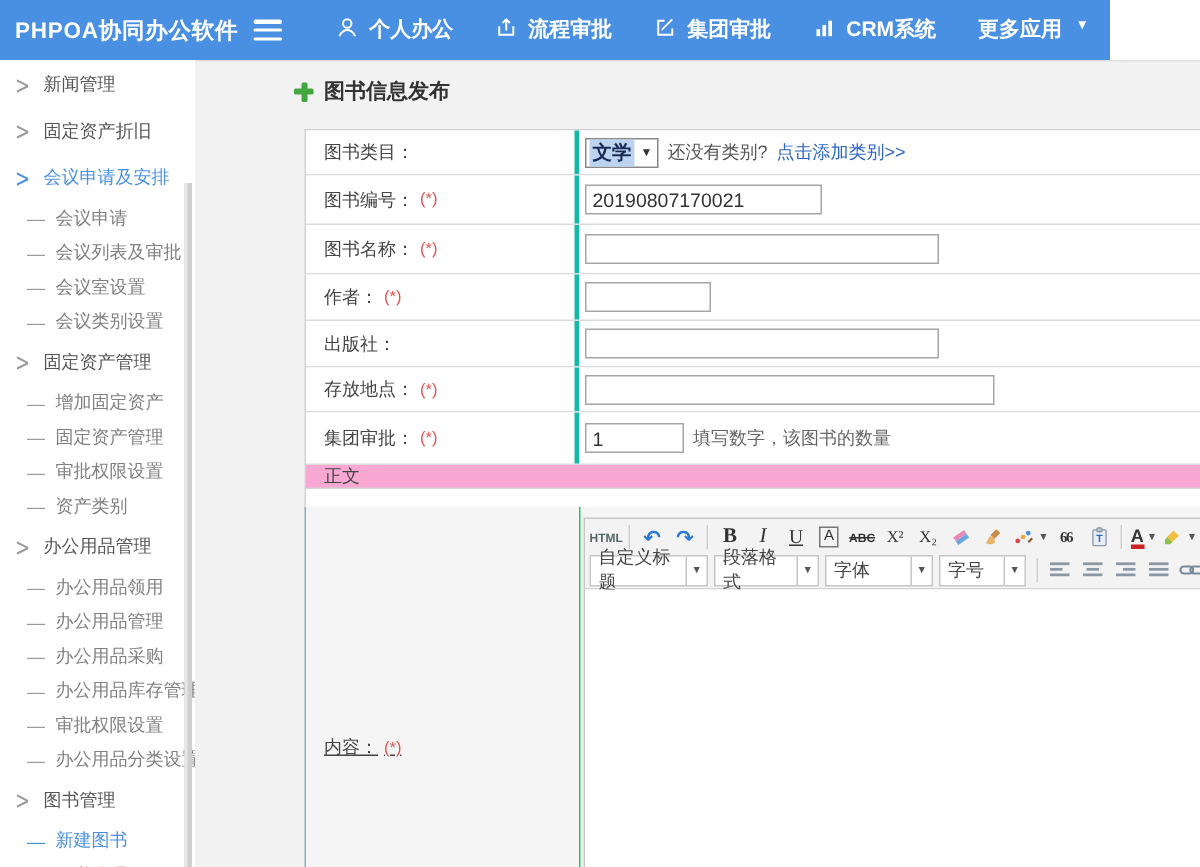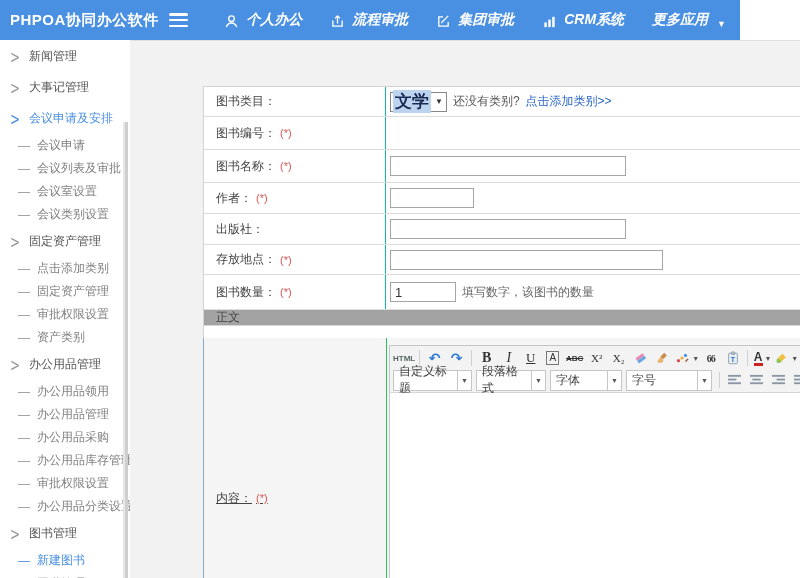--- a/index.html
+++ b/index.html
@@ -4,21 +4,21 @@
 <style>
   * { box-sizing: border-box; margin: 0; padding: 0; }
   html,body { width:800px; height:578px; overflow:hidden; }
   body { position:relative; font-family:"Liberation Sans","DejaVu Sans",sans-serif; font-size:12px; background:#fff; color:#444; }
 
   
   .navbar { position:absolute; left:0; top:0; width:740px; height:40px; background:#4a90e2; display:flex; align-items:center; z-index:30; }
   .brand { width:175px; padding-left:10px; color:#fff; font-size:15px; font-weight:bold; letter-spacing:.5px; }
   .hamburger { width:20px; height:14px; display:flex; flex-direction:column; justify-content:space-between; cursor:pointer; margin-right:22px; }
   .hamburger i { display:block; height:2.5px; background:#fff; border-radius:2px; }
-  .nav-item { display:flex; align-items:flex-end; gap:7px; color:#fff; font-size:14px; font-weight:600; margin:0 14px; cursor:pointer; text-decoration:none; white-space:nowrap;font-style:italic; }
+  .nav-item { display:flex; align-items:flex-start; gap:7px; color:#fff; font-size:14px; font-weight:600; margin:0 14px; cursor:pointer; text-decoration:none; white-space:nowrap; }
   .nav-item svg { display:block; }
   .nav-caret { font-size:9px; margin-left:2px; }
 
   
   .sidebar { position:absolute; left:0; top:40px; width:130px; bottom:0; background:#fff; padding-top:1px; z-index:20; overflow:hidden; }
   .side-item { display:flex; align-items:center; cursor:pointer; white-space:nowrap; }
   .side-item.group { height:31px; color:#555; font-size:12px; }
   .side-item.group .chev { color:#999; font-size:12px; transform:scaleY(1.4); margin:0 9px 0 10px; font-family:"DejaVu Sans",sans-serif; }
   .side-item.sub { height:23px; color:#808080; }
   .side-item.sub .dash { margin:0 7px 0 18px; color:#9a9a9a; }
@@ -30,35 +30,35 @@
   .content { position:absolute; left:130px; top:40px; right:0; bottom:0; background:#f2f2f2; border-top:1px solid #e0e0e0; }
   .page-title-row { position:absolute; left:66px; top:9px; height:22px; display:flex; align-items:center; gap:7px; }
   .plus-icon { position:relative; width:13px; height:13px; display:inline-block; }
   .plus-icon::before { content:""; position:absolute; left:0; top:4.5px; width:13px; height:4px; background:#42a73f; border-radius:1px; }
   .plus-icon::after { content:""; position:absolute; left:4.5px; top:0; width:4px; height:13px; background:#42a73f; border-radius:1px; }
   .page-title { font-size:14px; font-weight:bold; color:#333; }
 
   
   .form-table { position:absolute; left:73px; top:45px; right:-1px; bottom:-2px; background:#fff; border:1px solid #d2d2d2; border-right:none; }
   .frow { display:flex; border-bottom:1px solid #dcdcdc; background:#fff; }
-  .fcell-label { width:182px; flex:0 0 182px; border-right:1px solid #14b8a6; display:flex; align-items:center; padding-left:12px; color:#444; gap:4px; }
+  .fcell-label { width:182px; flex:0 0 182px; border-right:3px solid #14b8a6; display:flex; align-items:center; padding-left:12px; color:#444; gap:4px; }
   .fcell-value { flex:1; display:flex; align-items:center; padding-left:4px; gap:6px; }
   .req { color:#e05555; font-size:11px; }
   .fin { border:1px solid #a5a5a5; height:20px; font-size:13px; color:#333; padding:0 4px; font-family:inherit; background:#fff; }
   .r-h30{height:30px} .r-h33{height:33px} .r-h31{height:31px} .r-h35{height:35px}
   .w-code{width:158px} .w-name{width:236px} .w-author{width:84px} .w-pub{width:236px} .w-loc{width:273px} .w-qty{width:66px}
   .hint { color:#666; }
 
   .cat-select { display:inline-flex; align-items:center; border:1px solid #888; background:#fff; height:20px; padding:1px 3px 1px 2px; cursor:pointer; }
-  .cat-text { background:#bcd4f0; color:#1a2a55; font-size:17px; font-weight:bold; padding:0 2px; }
+  .cat-text { background:#bcd4f0; color:#1a2a55; font-size:13px; font-weight:bold; padding:0 2px; }
   .cat-caret { font-size:8px; color:#333; margin-left:4px; }
   .muted-q { color:#555; }
   .add-link { color:#2a66c8; text-decoration:none; cursor:pointer; }
 
-  .section-bar { height:16px; background:#a3a3a3; border-bottom:1px solid #d5d5d5; display:flex; align-items:center; padding-left:12px; color:#444; }
+  .section-bar { height:16px; background:#f9a8d4; border-bottom:1px solid #d5d5d5; display:flex; align-items:center; padding-left:12px; color:#444; }
 
   .content-row { position:absolute; left:0; right:0; top:251px; bottom:0; background:#f5f5f5; border-left:1px solid #86aecc; margin-left:-1px; display:flex; }
   .content-label { width:183px; flex:0 0 183px; border-right:1px solid #22c55e; padding:152px 0 0 12px; color:#444;text-decoration:underline; }
   .content-label .req { margin-left:4px; }
   .editor-wrap { flex:1; padding:7px 0 0 2px; }
 
   
   .editor { border:1px solid #c6c6c6; background:#fff; height:100%; display:flex; flex-direction:column; }
   .tb { background:#f3f3f3; border-bottom:1px solid #d5d5d5; padding:1px 3px; }
   .tb-row { height:22px; display:flex; align-items:center; gap:1px; }
@@ -70,21 +70,21 @@
   .g-i { font-family:"Liberation Serif","DejaVu Serif",serif; font-style:italic; font-size:14px; }
   .g-u { font-family:"Liberation Serif","DejaVu Serif",serif; font-size:13px; text-decoration:underline; }
   .g-abox { border:1px solid #777; font-size:10px; padding:0 2px; line-height:12px; }
   .g-strike { font-size:8px; font-weight:bold; text-decoration:line-through; }
   .g-supsub { font-size:11px; font-family:"Liberation Serif","DejaVu Serif",serif;text-align:center; }
   .g-quote { font-family:"Liberation Serif","DejaVu Serif",serif; font-weight:bold; font-size:10px; letter-spacing:-1px; }
   .g-fontcolor { font-size:12px; font-weight:bold; border-bottom:3px solid #cc2222; line-height:12px; }
   .t-caret { font-size:7px; color:#555; margin-left:2px; }
   .tsel { height:21px; border:1px solid #c6c6c6; background:#fff; display:inline-flex; align-items:center; justify-content:space-between; font-size:12px; color:#444; padding:0 0 0 5px; margin-right:3px; cursor:pointer; }
   .tsel .sel-caret { border-left:1px solid #c6c6c6; height:100%; display:flex; align-items:center; padding:0 3px; margin-left:4px; font-size:7px; color:#555; }
-  .w-style{width:79px} .w-fmt{width:70px} .w-font{width:72px} .w-size{width:86px}
+  .w-style{width:79px} .w-fmt{width:70px} .w-font{width:72px} .w-size{width:58px}
   .editor-body { flex:1; background:#fff; outline:none; }
 
   a { text-decoration:none; }
 </style>
 </head>
 <body>
 
 <header class="navbar">
   <div class="brand">PHPOA协同办公软件</div>
   <div class="hamburger">
@@ -140,21 +140,21 @@
   </a>
 </header>
 
 <aside class="sidebar">
   <div class="side-item group">
       <span class="chev">&gt;</span>
       <span>新闻管理</span>
     </div>
   <div class="side-item group">
       <span class="chev">&gt;</span>
-      <span>大事记管理</span>
+      <span>固定资产折旧</span>
     </div>
   <div class="side-item group active">
       <span class="chev">&gt;</span>
       <span>会议申请及安排</span>
     </div>
   <div class="side-item sub">
       <span class="dash">—</span>
       <span>会议申请</span>
     </div>
   <div class="side-item sub">
@@ -168,21 +168,21 @@
   <div class="side-item sub">
       <span class="dash">—</span>
       <span>会议类别设置</span>
     </div>
   <div class="side-item group">
       <span class="chev">&gt;</span>
       <span>固定资产管理</span>
     </div>
   <div class="side-item sub">
       <span class="dash">—</span>
-      <span>点击添加类别</span>
+      <span>增加固定资产</span>
     </div>
   <div class="side-item sub">
       <span class="dash">—</span>
       <span>固定资产管理</span>
     </div>
   <div class="side-item sub">
       <span class="dash">—</span>
       <span>审批权限设置</span>
     </div>
   <div class="side-item sub">
@@ -227,20 +227,24 @@
     </div>
   <div class="side-item sub">
       <span class="dash">—</span>
       <span>图书管理</span>
     </div>
 </aside>
 <div class="side-scrollbar"></div>
 
 <main class="content">
 
+  <div class="page-title-row">
+    <span class="plus-icon"></span>
+    <h1 class="page-title">图书信息发布</h1>
+  </div>
 
   <div class="form-table">
 
     <div class="frow r-h30">
       <div class="fcell-label">
           <span>图书类目：</span>
         </div>
       <div class="fcell-value">
         <span class="cat-select">
           <span class="cat-text">文学</span>
@@ -249,20 +253,23 @@
         <span class="muted-q">还没有类别?</span>
         <a class="add-link">点击添加类别&gt;&gt;</a>
       </div>
     </div>
 
     <div class="frow r-h33">
       <div class="fcell-label">
           <span>图书编号：</span>
           <span class="req">(*)</span>
         </div>
+      <div class="fcell-value">
+          <input class="fin w-code" value="20190807170021" style="">
+        </div>
     </div>
 
     <div class="frow r-h33">
       <div class="fcell-label">
           <span>图书名称：</span>
           <span class="req">(*)</span>
         </div>
       <div class="fcell-value">
           <input class="fin w-name" value="" style="">
         </div>
@@ -292,21 +299,21 @@
           <span>存放地点：</span>
           <span class="req">(*)</span>
         </div>
       <div class="fcell-value">
           <input class="fin w-loc" value="" style="">
         </div>
     </div>
 
     <div class="frow r-h35">
       <div class="fcell-label">
-          <span>图书数量：</span>
+          <span>集团审批：</span>
           <span class="req">(*)</span>
         </div>
       <div class="fcell-value">
         <input class="fin w-qty" value="1" style="">
         <span class="hint">填写数字，该图书的数量</span>
       </div>
     </div>
 
     <div class="section-bar">正文</div>
 

